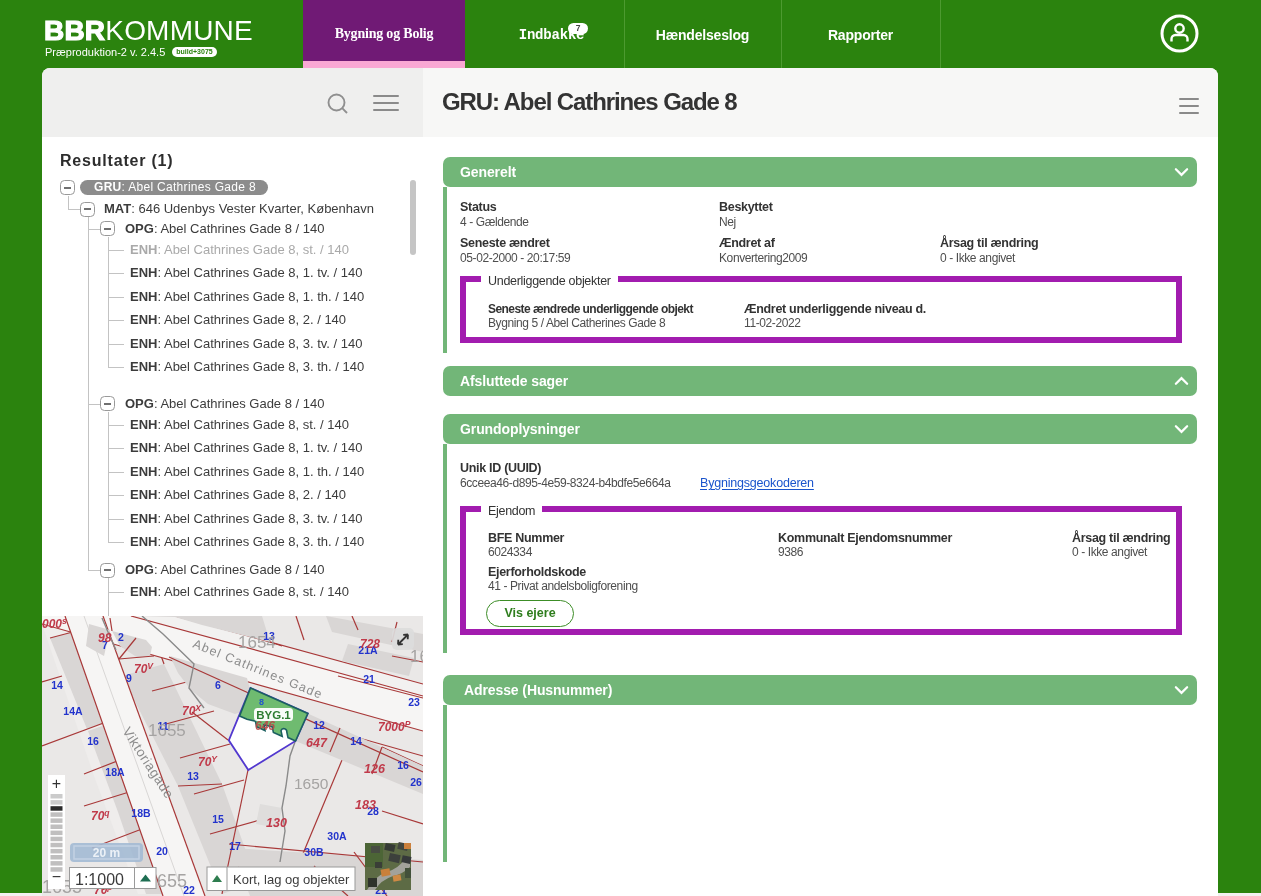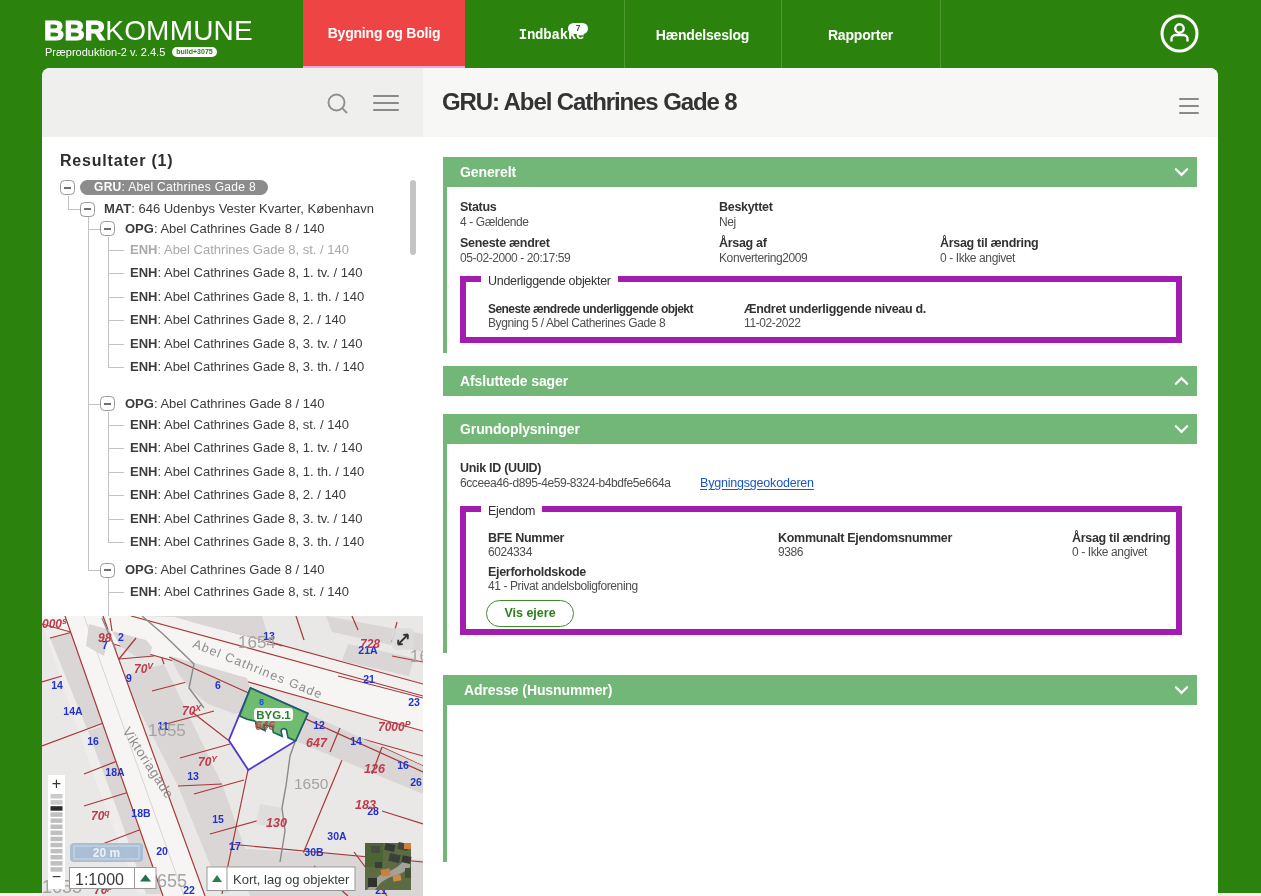--- a/index.html
+++ b/index.html
@@ -8,21 +8,21 @@
   body { font-family:"Liberation Sans", sans-serif; background:#2b830e; position:relative; }
   .abs { position:absolute; }
 
   
   .logo { left:44px; top:15px; color:#fff; font-size:28px; letter-spacing:0.2px; white-space:nowrap; }
   .logo b { font-weight:bold;margin-top:12px; -webkit-text-stroke:1.2px #fff; }
   .logo span { font-weight:normal; }
   .sublogo { left:45px; top:46px; color:#fff; font-size:11px; }
   .buildpill { left:172px; top:47px; width:45px; height:10px; background:#fff; border-radius:6px; color:#2b830e; font-size:7px; font-weight:bold; text-align:center; line-height:10px; }
   .tab { top:0; height:68px; color:#fff; font-size:14px; letter-spacing:-0.2px; font-weight:bold; text-align:center; line-height:70px; }
-  .tab.active { background:#ef4444; border-bottom:2px solid #f9a8d4; line-height:67px; }
+  .tab.active { background:#701a75; border-bottom:7px solid #f9a8d4; line-height:67px;font-family:Liberation Serif, serif; }
   .tabsep { top:0; width:1px; height:68px; background:#4d9a30; }
   .usercircle { left:1160px; top:14px; width:39px; height:39px; }
 
   
   .card { left:42px; top:68px; width:1176px; height:828px; background:#fff; border-radius:8px 8px 0 0; overflow:hidden; z-index:1; }
   .botstrip { left:0; top:893px; width:1261px; height:3px; background:#f1f1f0; z-index:0; }
 
   
   .searcharea { left:0; top:0; width:381px; height:69px; background:#efefee; }
   .searchbox { left:19px; top:18px; width:298px; height:34px; background:#fff; border:1px solid #c9c9c9; border-radius:17px; color:#9b9b9b; font-size:14px; line-height:32px; padding-left:18px; }
@@ -35,21 +35,21 @@
   .trow b { font-weight:bold; }
   .tline { position:absolute; background:#c3c3c3; }
   .expander { position:absolute; width:15px; height:15px; background:#fff; border:1px solid #999; border-radius:4.5px; }
   .expander:after { content:""; position:absolute; left:2.8px; top:5.6px; width:7.5px; height:2px; background:#707070; }
   .grupill { position:absolute; background:#8c8c8c; color:#fff; border-radius:8px; font-size:12px; letter-spacing:0.3px; height:15px; line-height:15px; padding:0 12px 0 14px; }
   .sb-scroll { left:368px; top:112px; width:6px; height:75px; background:#c5c5c5; border-radius:3px; }
 
   
   .mainheader { left:381px; top:0; width:795px; height:69px; background:#f7f7f6; }
   .maintitle { left:400px; top:20px; font-size:24px; letter-spacing:-1.1px; font-weight:bold; color:#333; }
-  .sec-bar { left:401px; width:754px; height:30px; background:#72b678; border-radius:0; color:#fff; font-size:14px; letter-spacing:-0.1px; font-weight:bold; line-height:30px; padding-left:17px; }
+  .sec-bar { left:401px; width:754px; height:30px; background:#72b678; border-radius:7px; color:#fff; font-size:14px; letter-spacing:-0.1px; font-weight:bold; line-height:30px; padding-left:17px; }
   .chev { position:absolute; right:8px; top:9px; width:15px; height:12px; }
   .sec-body { left:401px; width:754px; background:#fff; border-left:4px solid #72b678; }
   .lbl { position:absolute; font-size:12.5px; letter-spacing:-0.3px; font-weight:bold; color:#333; white-space:nowrap; }
   .val { position:absolute; font-size:12px; letter-spacing:-0.4px; color:#4e4e4e; white-space:nowrap; }
   .fieldset { position:absolute; border:6px solid #a21caf; }
   .legend { position:absolute; top:-8px; background:#fff; padding:0 7px; font-size:12.5px; letter-spacing:-0.3px; color:#333; }
   .linkblue { position:absolute; font-size:12.5px; letter-spacing:-0.2px; color:#1a54cc; text-decoration:underline; text-underline-offset:2px; white-space:nowrap; }
   .visejere { position:absolute; width:88px; height:27px; border:1.5px solid #3c8d26; border-radius:14px; background:#fff; color:#2e7d1d; font-size:12.5px; font-weight:bold; text-align:center; line-height:24px; }
 </style>
 </head>
@@ -308,21 +308,21 @@
         <path d="M2 3 l6 6 l6 -6" fill="none" stroke="#fff" stroke-width="2.4" stroke-linecap="round"></path>
       </svg>
   </div>
   <div class="abs sec-body" style="top:119px;height:166px;"></div>
   <div class="lbl" style="left:418px;top:132px;">Status</div>
   <div class="val" style="left:418px;top:147px;">4 - Gældende</div>
   <div class="lbl" style="left:677px;top:132px;">Beskyttet</div>
   <div class="val" style="left:677px;top:147px;">Nej</div>
   <div class="lbl" style="left:418px;top:168px;">Seneste ændret</div>
   <div class="val" style="left:418px;top:183px;">05-02-2000 - 20:17:59</div>
-  <div class="lbl" style="left:677px;top:168px;">Årsag af</div>
+  <div class="lbl" style="left:677px;top:168px;">Ændret af</div>
   <div class="val" style="left:677px;top:183px;">Konvertering2009</div>
   <div class="lbl" style="left:898px;top:168px;">Årsag til ændring</div>
   <div class="val" style="left:898px;top:183px;">0 - Ikke angivet</div>
   <div class="fieldset" style="left:418px;top:208px;width:722px;height:67px;">
     <div class="legend" style="left:15px;">Underliggende objekter</div>
     <div class="lbl" style="left:22px;top:20px;font-size:12px;letter-spacing:-0.55px;">Seneste ændrede underliggende objekt</div>
     <div class="val" style="left:22px;top:34px;">Bygning 5 / Abel Catherines Gade 8</div>
     <div class="lbl" style="left:278px;top:20px;">Ændret underliggende niveau d.</div>
     <div class="val" style="left:278px;top:34px;">11-02-2022</div>
   </div>

